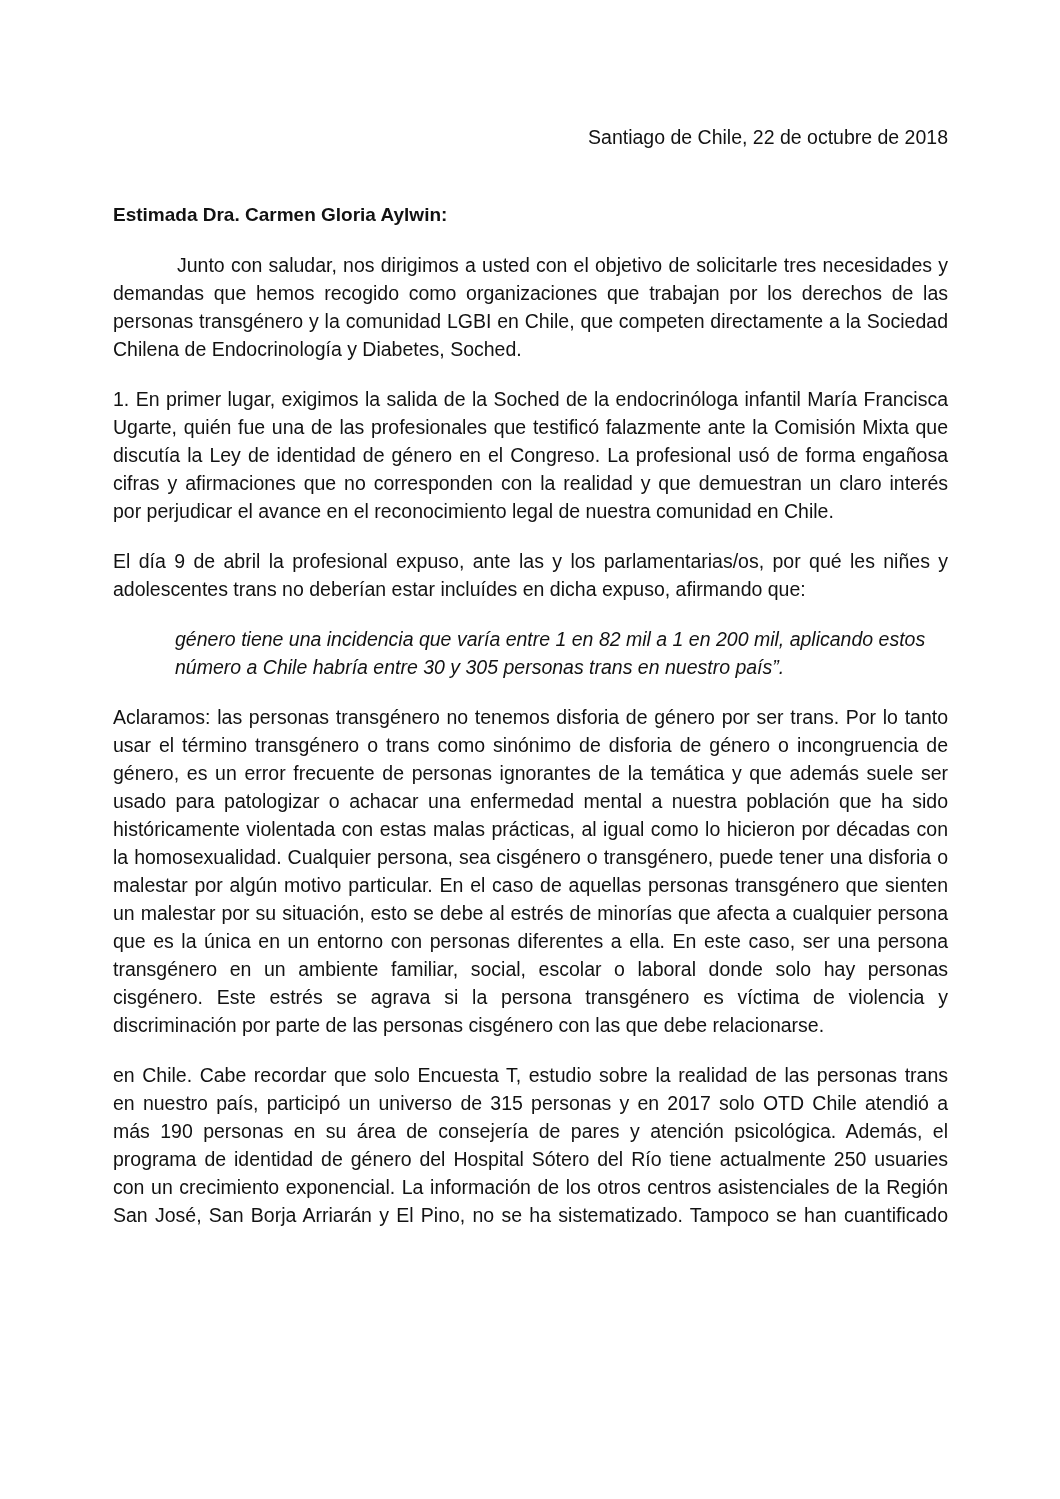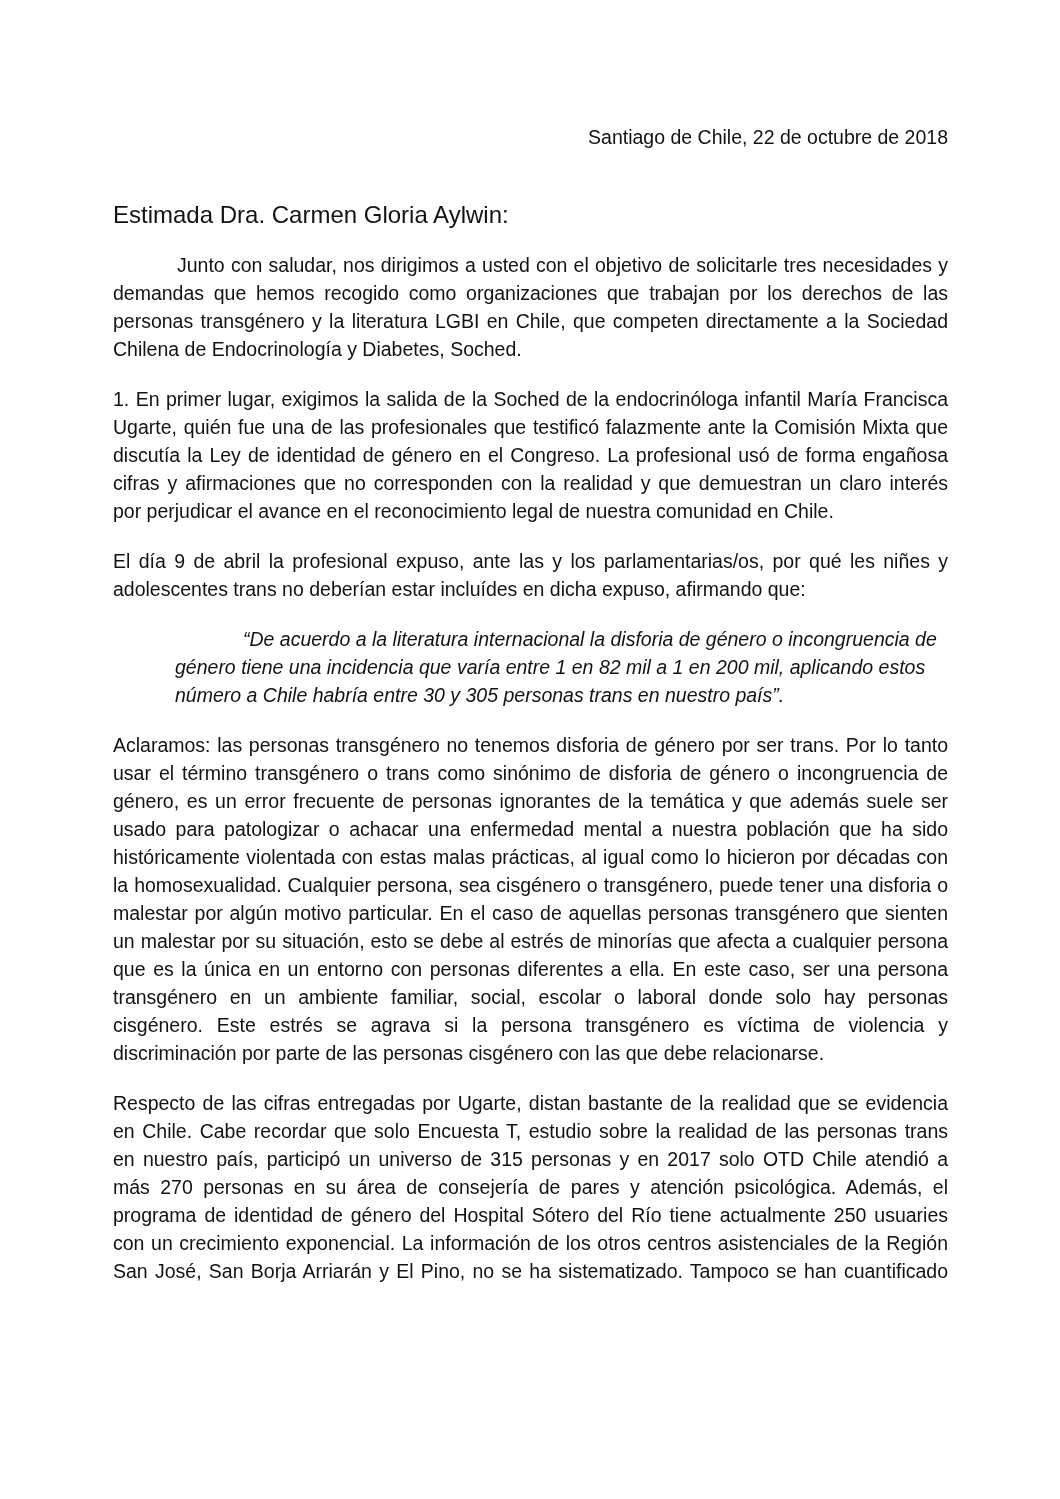--- a/index.html
+++ b/index.html
@@ -34,84 +34,83 @@
   .para {
     margin: 0 0 22px 0;
   }
   .dateline {
     font-size: 19.5px;
     line-height: 28px;
     text-align: right;
     margin: 0 0 50px 0;
   }
   .salutation {
-    font-size: 24px;
+    font-size: 19px;
     line-height: 28px;
     margin: 0 0 22px 0;
+    font-weight: bold;
   }
   .quote {
     font-style: italic;
     margin-left: 62px;
   }
   .para .find { text-indent: 64px; }
   .quote .find { text-indent: 68px; }
 </style>
 </head>
 <body>
 
 <div class="page">
 
   <div class="dateline">Santiago de Chile, 22 de octubre de 2018</div>
 
   <div class="salutation">Estimada Dra. Carmen Gloria Aylwin:</div>
 
   <div class="para">
       <div class="line jline find">Junto con saludar, nos dirigimos a usted con el objetivo de solicitarle tres necesidades y</div>
       <div class="line jline">demandas que hemos recogido como organizaciones que trabajan por los derechos de las</div>
-      <div class="line jline">personas transgénero y la literatura LGBI en Chile, que competen directamente a la Sociedad</div>
+      <div class="line jline">personas transgénero y la comunidad LGBI en Chile, que competen directamente a la Sociedad</div>
       <div class="line">Chilena de Endocrinología y Diabetes, Soched.</div>
     </div>
 
   <div class="para">
       <div class="line jline">1. En primer lugar, exigimos la salida de la Soched de la endocrinóloga infantil María Francisca</div>
       <div class="line jline">Ugarte, quién fue una de las profesionales que testificó falazmente ante la Comisión Mixta que</div>
       <div class="line jline">discutía la Ley de identidad de género en el Congreso. La profesional usó de forma engañosa</div>
       <div class="line jline">cifras y afirmaciones que no corresponden con la realidad y que demuestran un claro interés</div>
       <div class="line">por perjudicar el avance en el reconocimiento legal de nuestra comunidad en Chile.</div>
     </div>
 
   <div class="para">
       <div class="line jline">El día 9 de abril la profesional expuso, ante las y los parlamentarias/os, por qué les niñes y</div>
       <div class="line">adolescentes trans no deberían estar incluídes en dicha expuso, afirmando que:</div>
     </div>
 
   <div class="para quote">
-      <div class="line find">“De acuerdo a la literatura internacional la disforia de género o incongruencia de</div>
       <div class="line">género tiene una incidencia que varía entre 1 en 82 mil a 1 en 200 mil, aplicando estos</div>
       <div class="line">número a Chile habría entre 30 y 305 personas trans en nuestro país”.</div>
     </div>
 
   <div class="para">
       <div class="line jline">Aclaramos: las personas transgénero no tenemos disforia de género por ser trans. Por lo tanto</div>
       <div class="line jline">usar el término transgénero o trans como sinónimo de disforia de género o incongruencia de</div>
       <div class="line jline">género, es un error frecuente de personas ignorantes de la temática y que además suele ser</div>
       <div class="line jline">usado para patologizar o achacar una enfermedad mental a nuestra población que ha sido</div>
       <div class="line jline">históricamente violentada con estas malas prácticas, al igual como lo hicieron por décadas con</div>
       <div class="line jline">la homosexualidad. Cualquier persona, sea cisgénero o transgénero, puede tener una disforia o</div>
       <div class="line jline">malestar por algún motivo particular. En el caso de aquellas personas transgénero que sienten</div>
       <div class="line jline">un malestar por su situación, esto se debe al estrés de minorías que afecta a cualquier persona</div>
       <div class="line jline">que es la única en un entorno con personas diferentes a ella. En este caso, ser una persona</div>
       <div class="line jline">transgénero en un ambiente familiar, social, escolar o laboral donde solo hay personas</div>
       <div class="line jline">cisgénero. Este estrés se agrava si la persona transgénero es víctima de violencia y</div>
       <div class="line">discriminación por parte de las personas cisgénero con las que debe relacionarse.</div>
     </div>
 
   <div class="para">
-      <div class="line jline">Respecto de las cifras entregadas por Ugarte, distan bastante de la realidad que se evidencia</div>
       <div class="line jline">en Chile. Cabe recordar que solo Encuesta T, estudio sobre la realidad de las personas trans</div>
       <div class="line jline">en nuestro país, participó un universo de 315 personas y en 2017 solo OTD Chile atendió a</div>
-      <div class="line jline">más 270 personas en su área de consejería de pares y atención psicológica. Además, el</div>
+      <div class="line jline">más 190 personas en su área de consejería de pares y atención psicológica. Además, el</div>
       <div class="line jline">programa de identidad de género del Hospital Sótero del Río tiene actualmente 250 usuaries</div>
       <div class="line jline">con un crecimiento exponencial. La información de los otros centros asistenciales de la Región</div>
       <div class="line jline">San José, San Borja Arriarán y El Pino, no se ha sistematizado. Tampoco se han cuantificado</div>
     </div>
 
 </div>
 
 </body></html>

